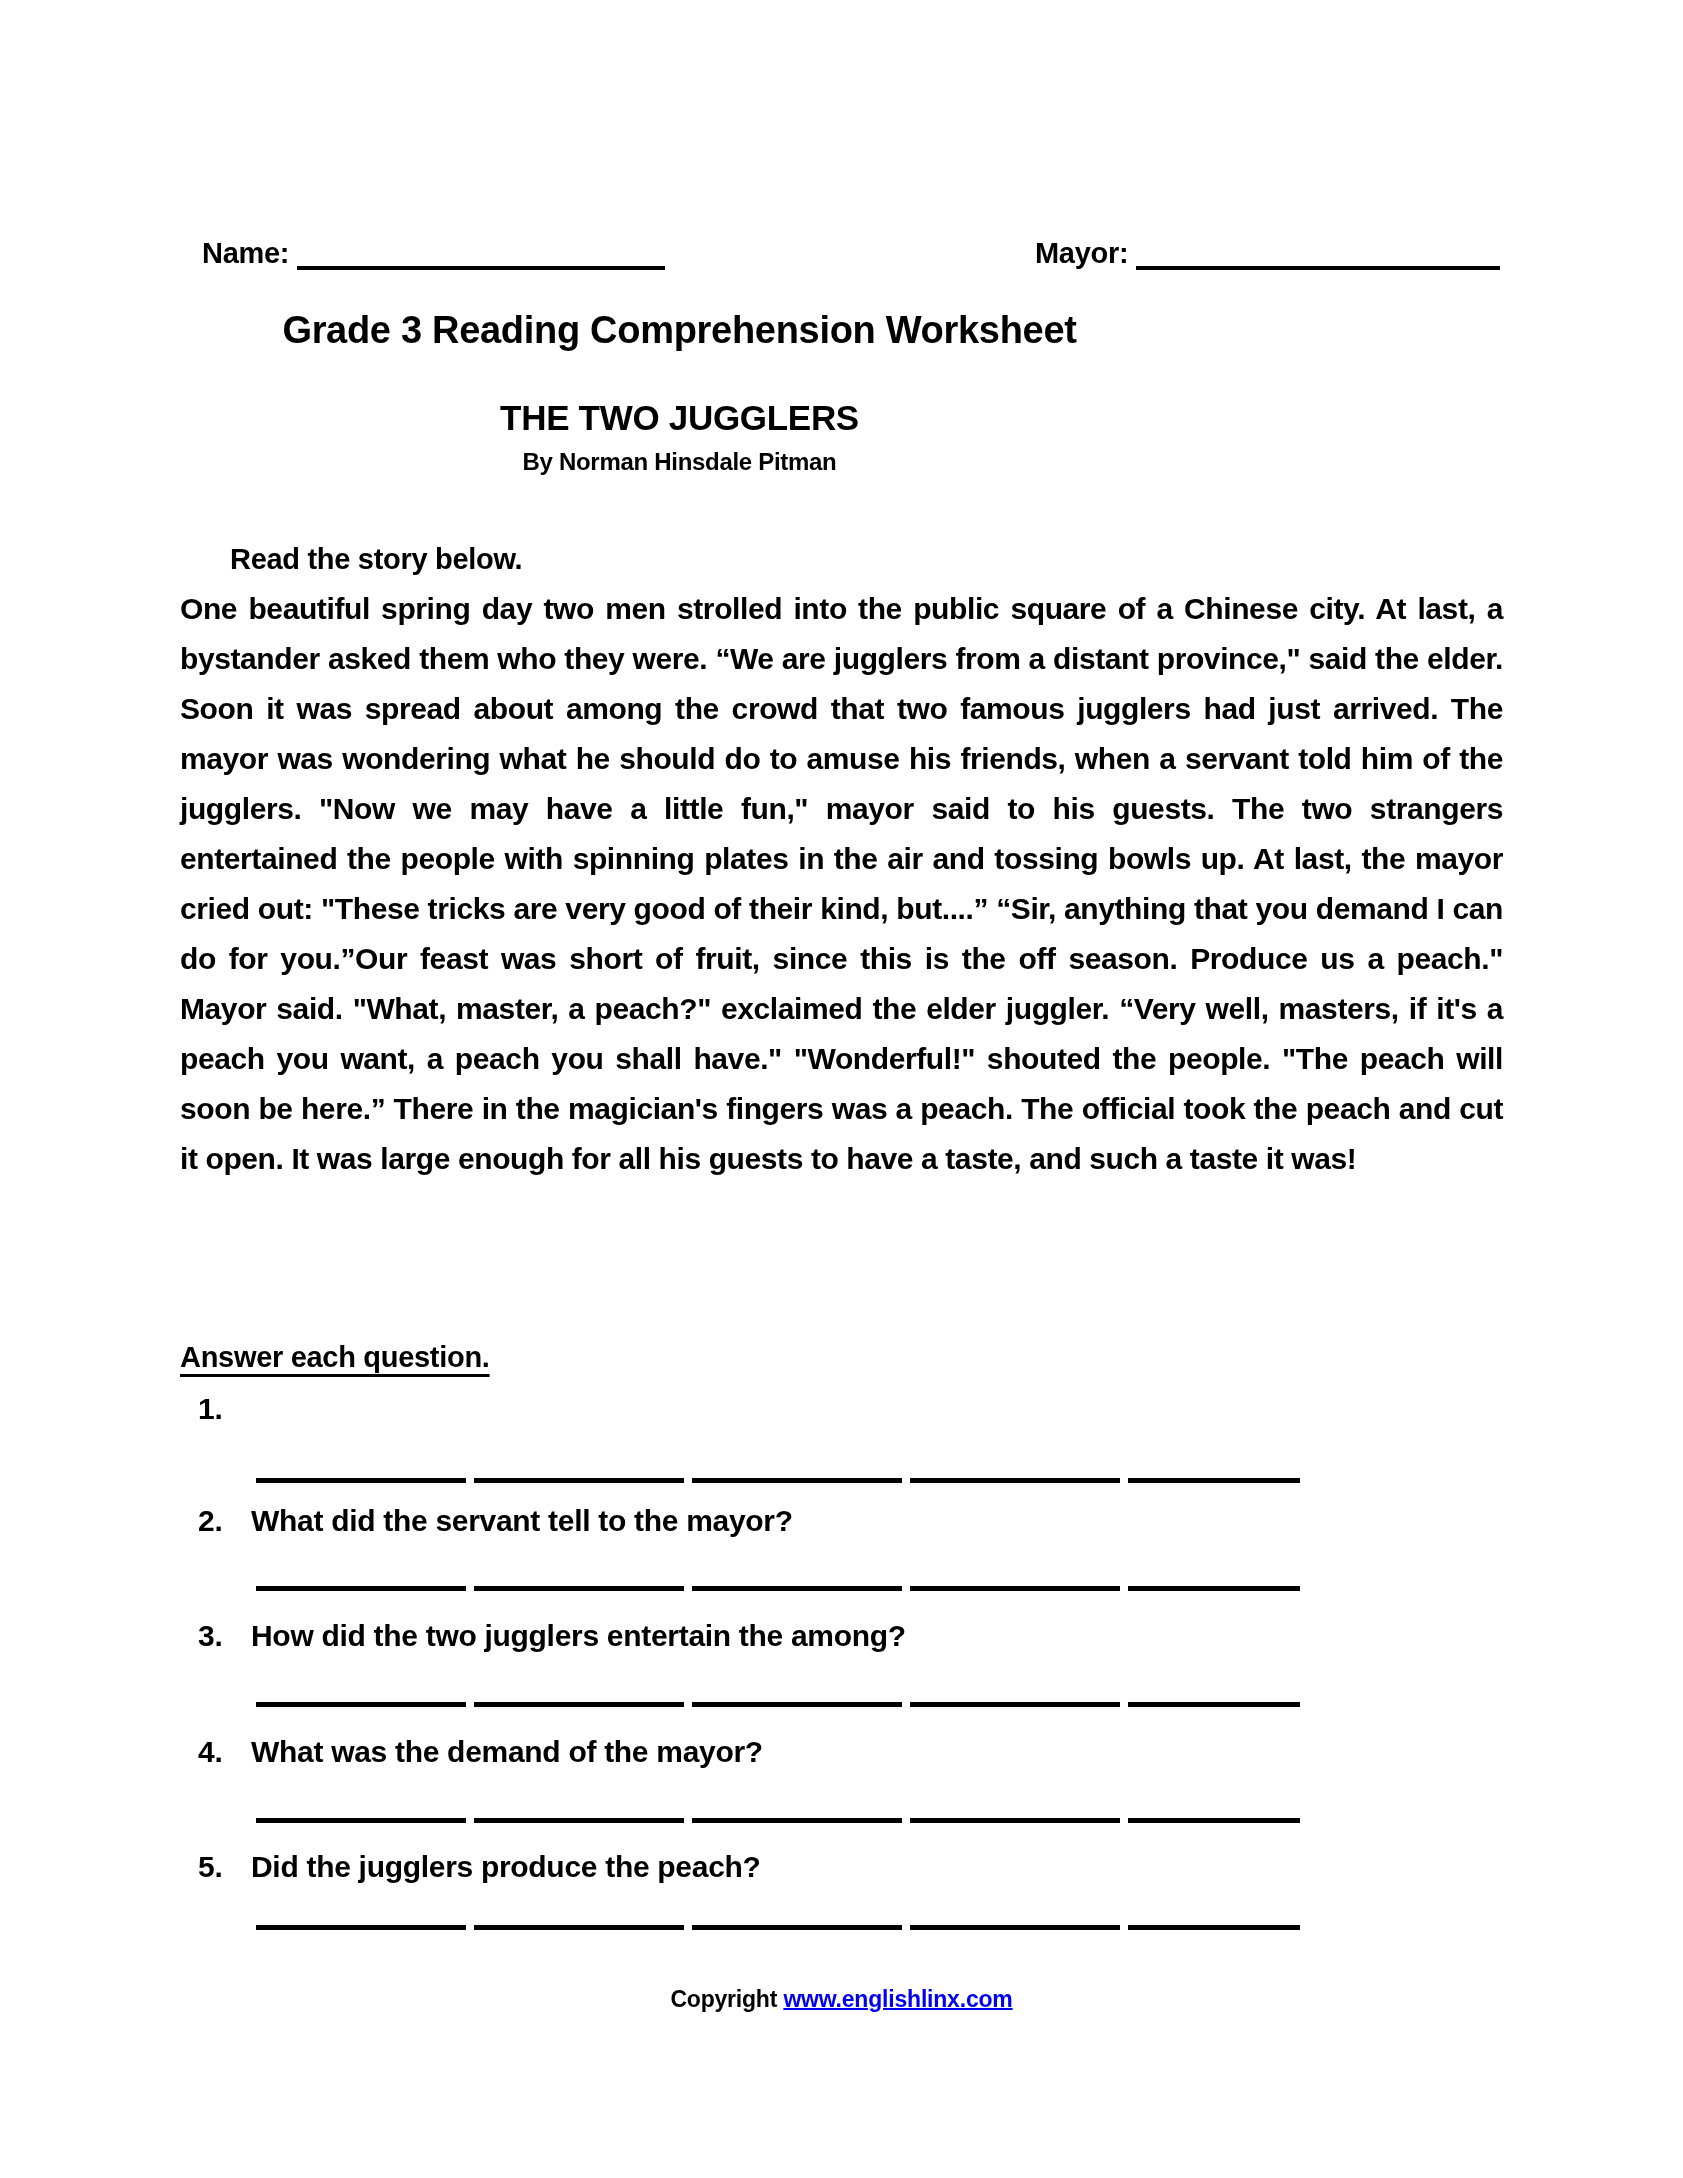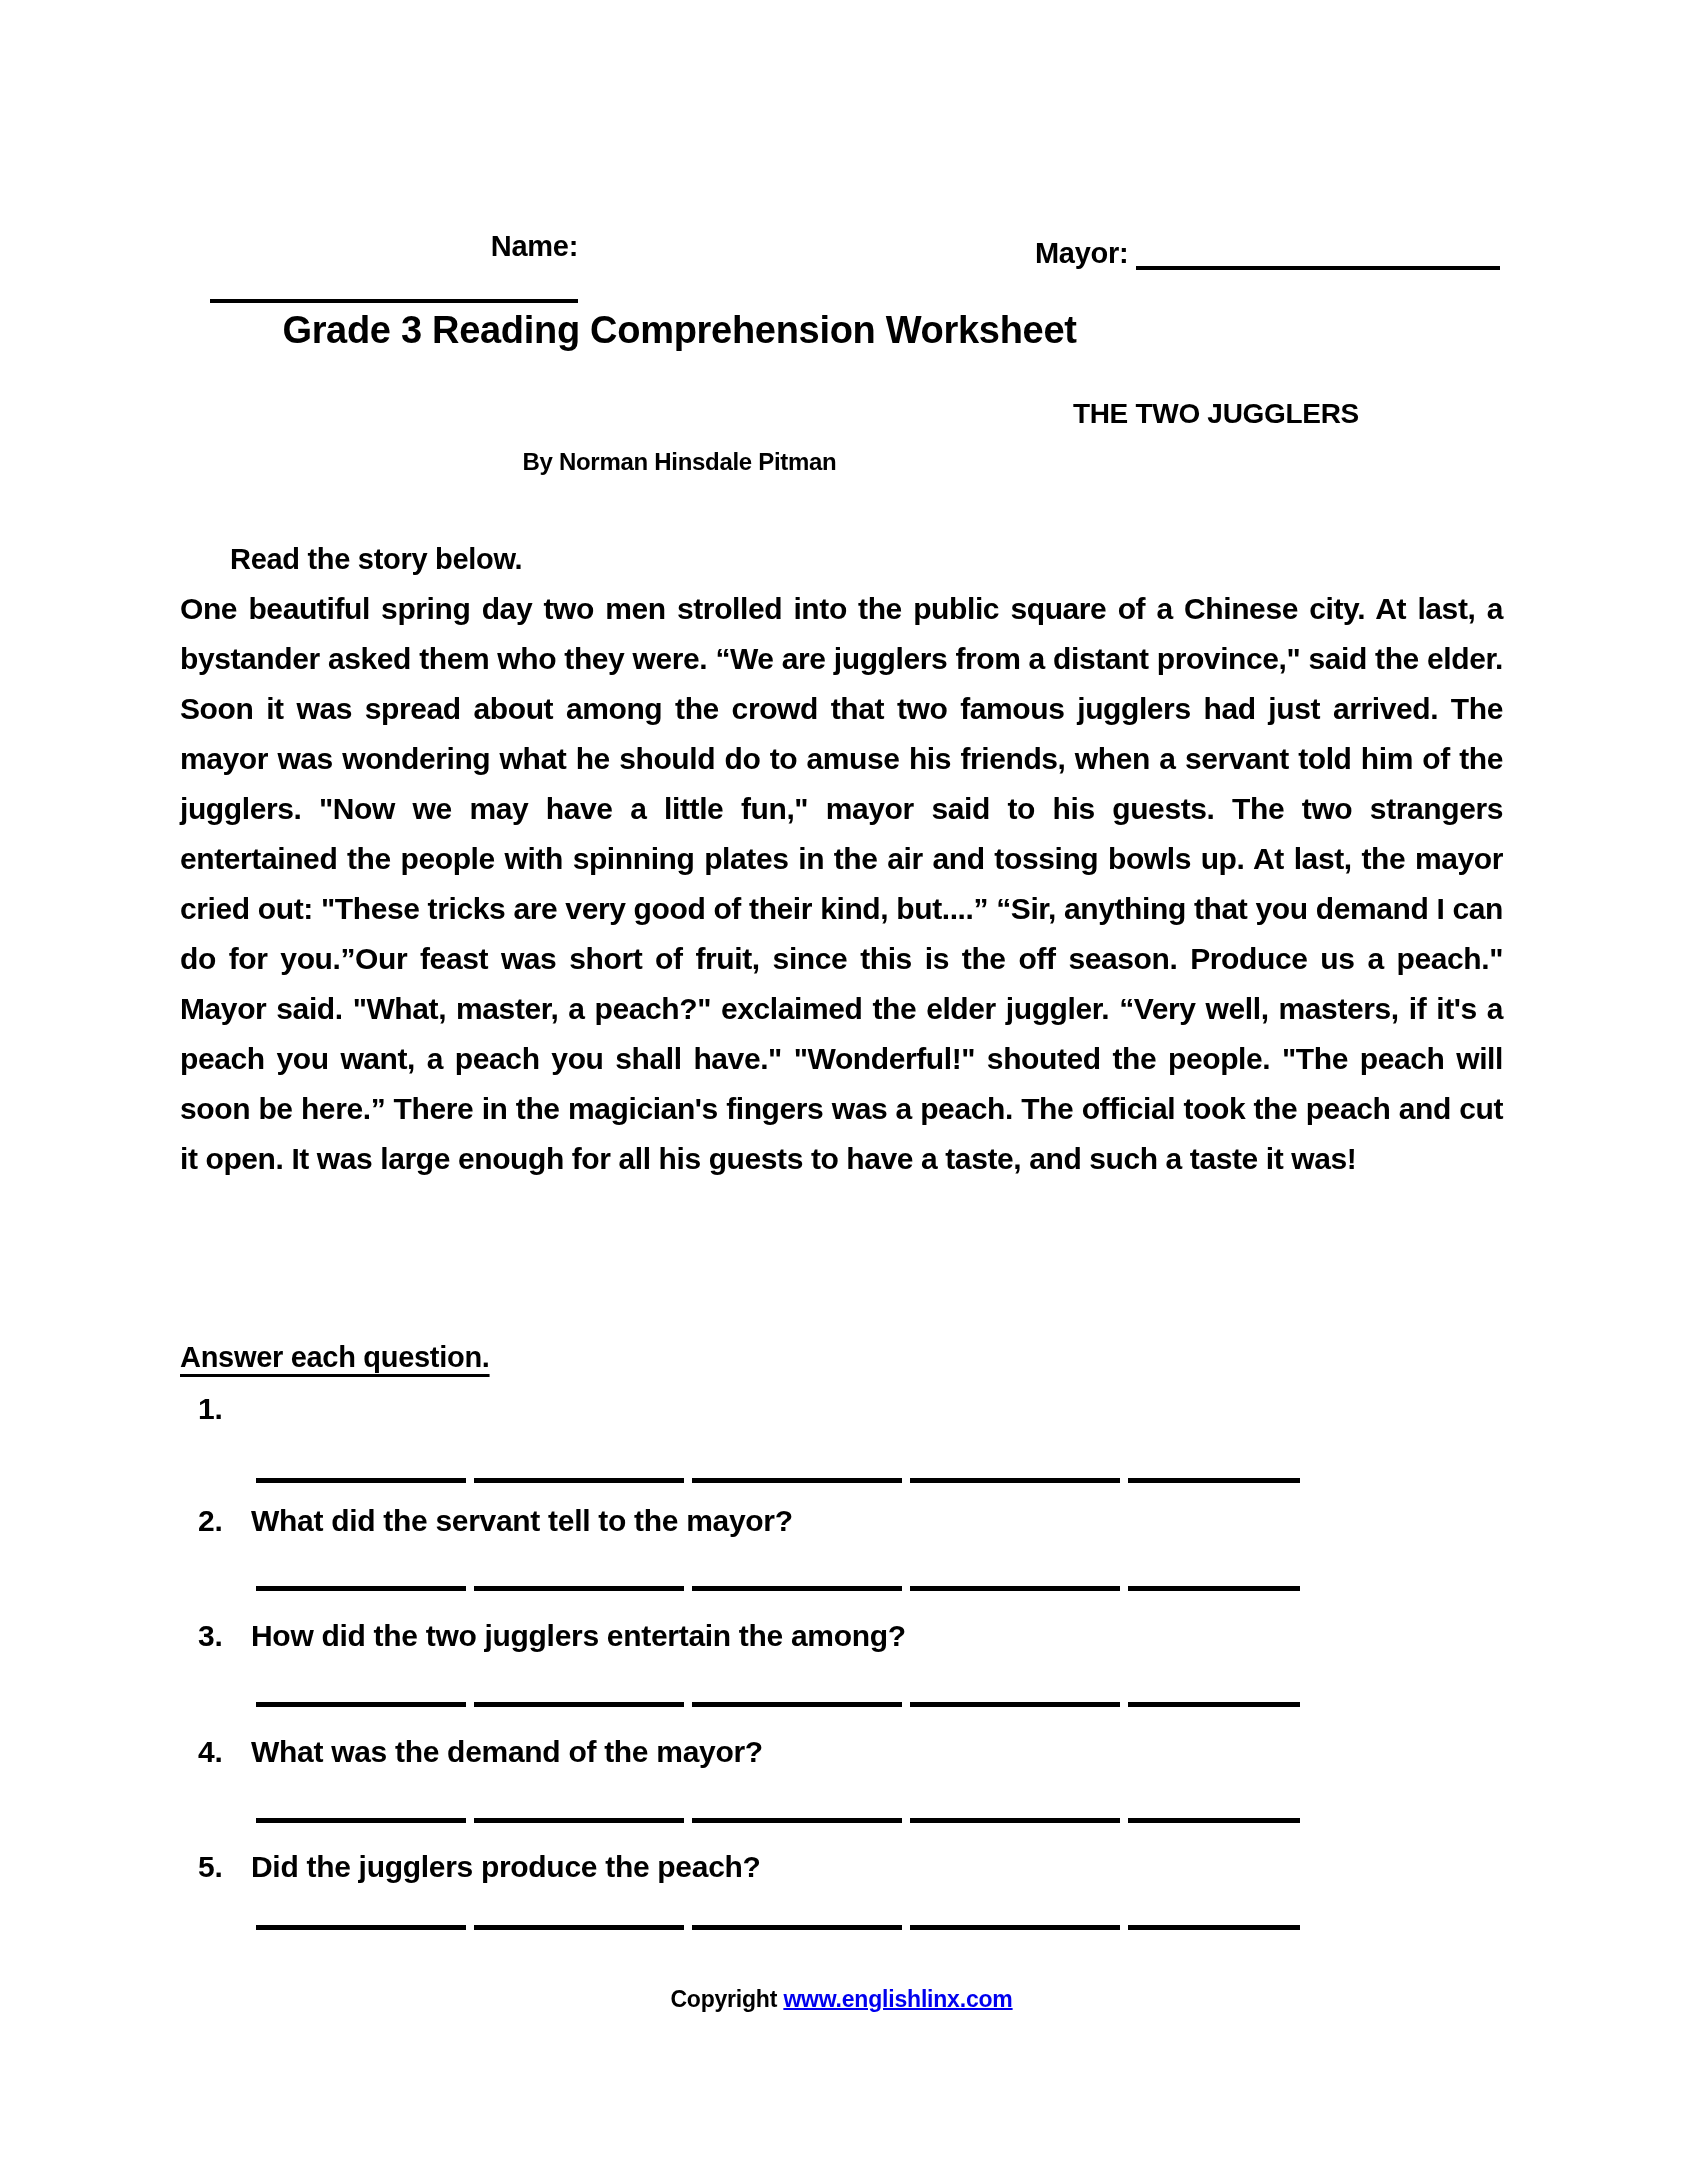--- a/index.html
+++ b/index.html
@@ -20,40 +20,40 @@
 
   
   .field {
     position: absolute;
     top: 230px;
     display: flex;
     align-items: flex-end;
     font-size: 29px;
     letter-spacing: -0.3px;
   }
-  .field-name { left: 202px; flex-direction: column; }
+  .field-name { left: 202px; }
   .field-date { left: 1035px; }
   .write-line {
     height: 36px;
     border-bottom: 4px solid #000;
     margin-left: 8px;
   }
   .field-name .write-line { width: 368px; }
   .field-date .write-line { width: 364px; }
 
   
   .center-block {
     position: absolute;
     left: 0;
     width: 1359px;
     text-align: center;
     letter-spacing: -0.3px;
   }
   .worksheet-title { top: 309px; font-size: 38px; }
-  .story-title     { top: 398px; font-size: 28px; text-align: right; }
+  .story-title     { top: 398px; font-size: 35px; }
   .byline          { top: 448px; font-size: 24px; }
 
   
   .story-instruction {
     position: absolute;
     top: 543px;
     left: 194px;
     font-size: 29px;
     letter-spacing: -0.3px;
     margin-left: 36px;

